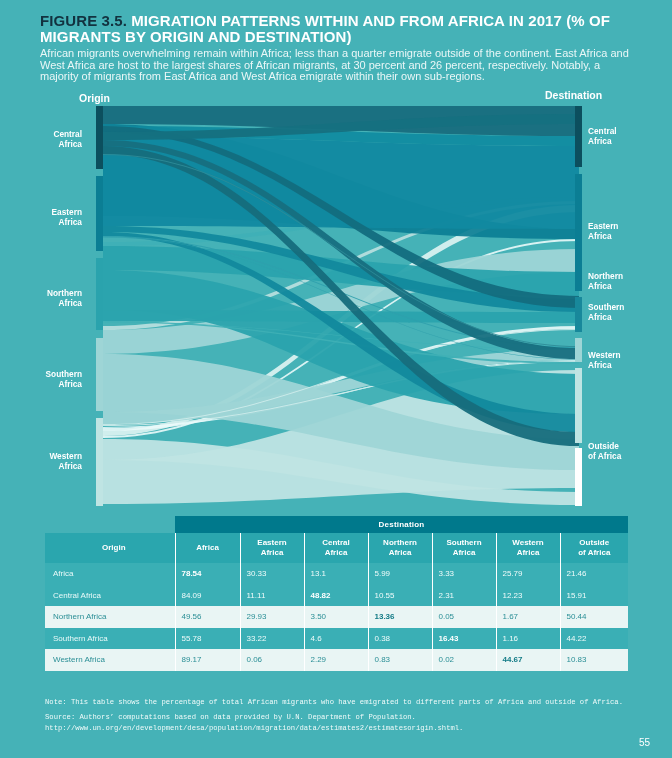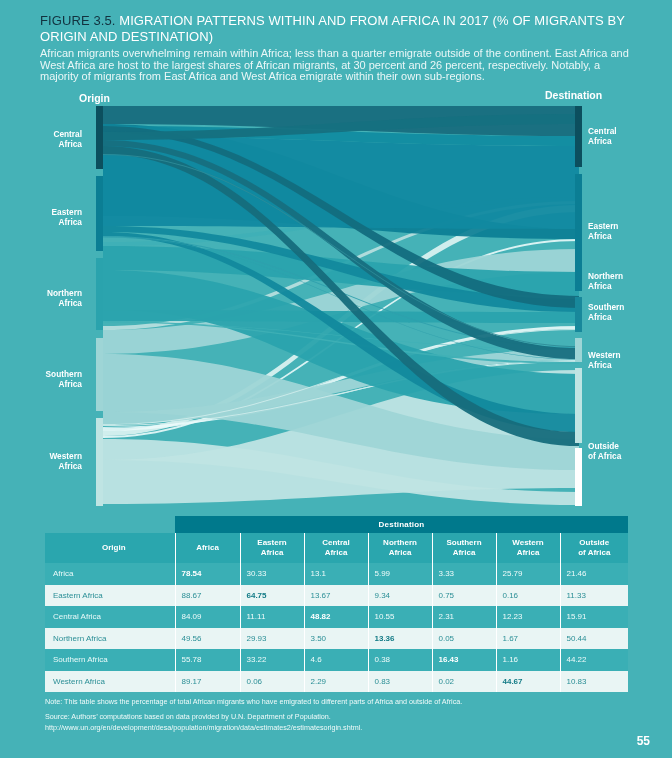--- a/index.html
+++ b/index.html
@@ -8,21 +8,21 @@
     background:#45b2b7;
     font-family:"Liberation Sans", sans-serif;
     overflow:hidden;
     position:relative;
   }
   .page{position:absolute;inset:0;}
 
   
   .title{
     position:absolute;left:40px;top:13px;width:604px;
-    font-size:13px;font-weight:normal;line-height:16px;
+    font-size:15px;font-weight:bold;line-height:16px;
     color:#ffffff;letter-spacing:.1px;
   }
   .title .fignum{color:#12323f;}
   .subtitle{
     position:absolute;left:40px;top:48px;width:600px;
     font-size:11px;line-height:11.5px;color:#eaf7f7;
   }
 
   
   .sankey-wrap{position:absolute;left:0;top:84px;width:672px;height:430px;}
@@ -68,25 +68,25 @@
   .table tbody td.first{border-left:none;padding-left:8px;}
   .row-a td.first{color:#eafaf9;}
   .row-b td.first{color:#2b8f96;}
   .bold{font-weight:bold;}
   .row-a td.bold{color:#ffffff;}
   .row-b td.bold{color:#137b86;}
 
   
   .notes{position:absolute;left:45px;top:697px;width:590px;}
   .note-line{
-    font-size:7.2px;color:#f0fbfa;line-height:10.4px;margin-bottom:5px;
+    font-size:7.2px;color:#f0fbfa;line-height:10.4px;margin-bottom:5px;font-family:Liberation Mono, monospace;
   }
   .pageno{
     position:absolute;right:22px;bottom:10px;
-    font-size:12px;font-weight:bold;color:#ffffff;text-align:right;
+    font-size:10px;font-weight:normal;color:#ffffff;text-align:right;
   }
 </style>
 </head>
 <body>
 
 <div class="page">
 
   <div class="title">
     <span class="fignum">FIGURE 3.5.</span><span> MIGRATION PATTERNS WITHIN AND FROM AFRICA IN 2017 (% OF MIGRANTS BY ORIGIN AND DESTINATION)</span>
   </div>
@@ -256,30 +256,20 @@
       <tr class="row-a">
         <td class="first">Africa</td>
         <td class="bold">78.54</td>
         <td>30.33</td>
         <td>13.1</td>
         <td>5.99</td>
         <td>3.33</td>
         <td>25.79</td>
         <td>21.46</td>
       </tr>
-      <tr class="row-b">
-        <td class="first">Eastern Africa</td>
-        <td>88.67</td>
-        <td class="bold">64.75</td>
-        <td>13.67</td>
-        <td>9.34</td>
-        <td>0.75</td>
-        <td>0.16</td>
-        <td>11.33</td>
-      </tr>
       <tr class="row-a">
         <td class="first">Central Africa</td>
         <td>84.09</td>
         <td>11.11</td>
         <td class="bold">48.82</td>
         <td>10.55</td>
         <td>2.31</td>
         <td>12.23</td>
         <td>15.91</td>
       </tr>

